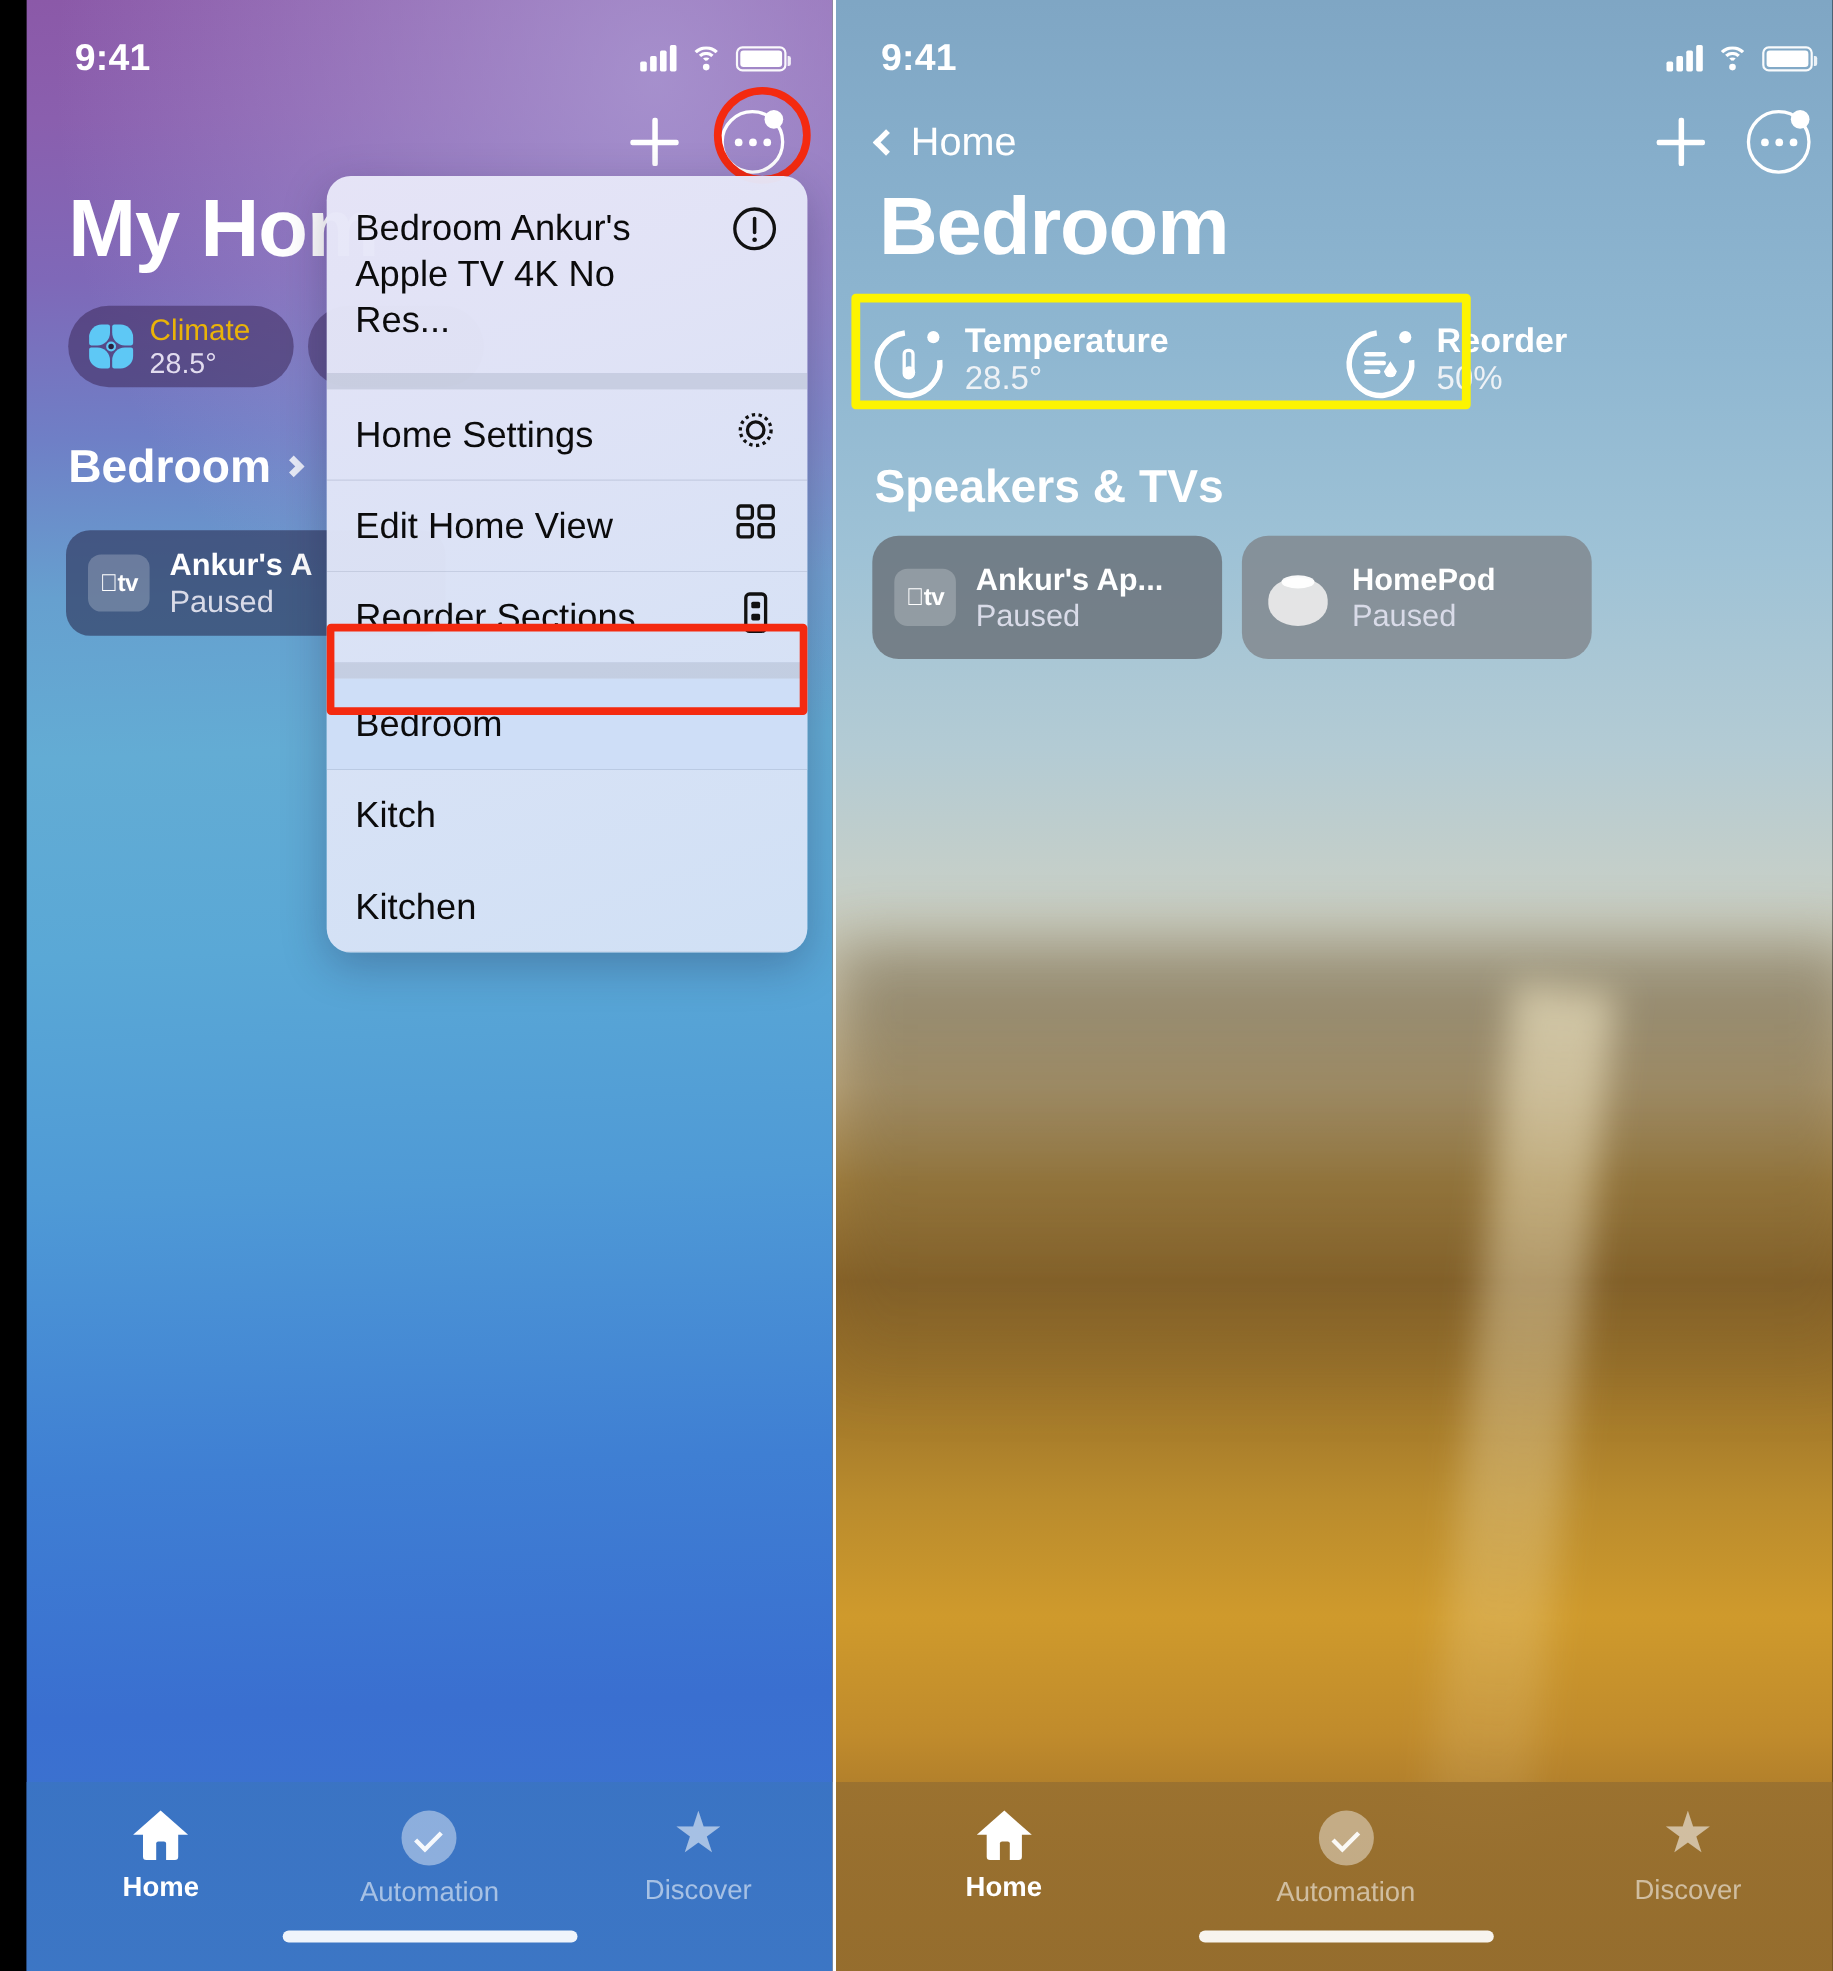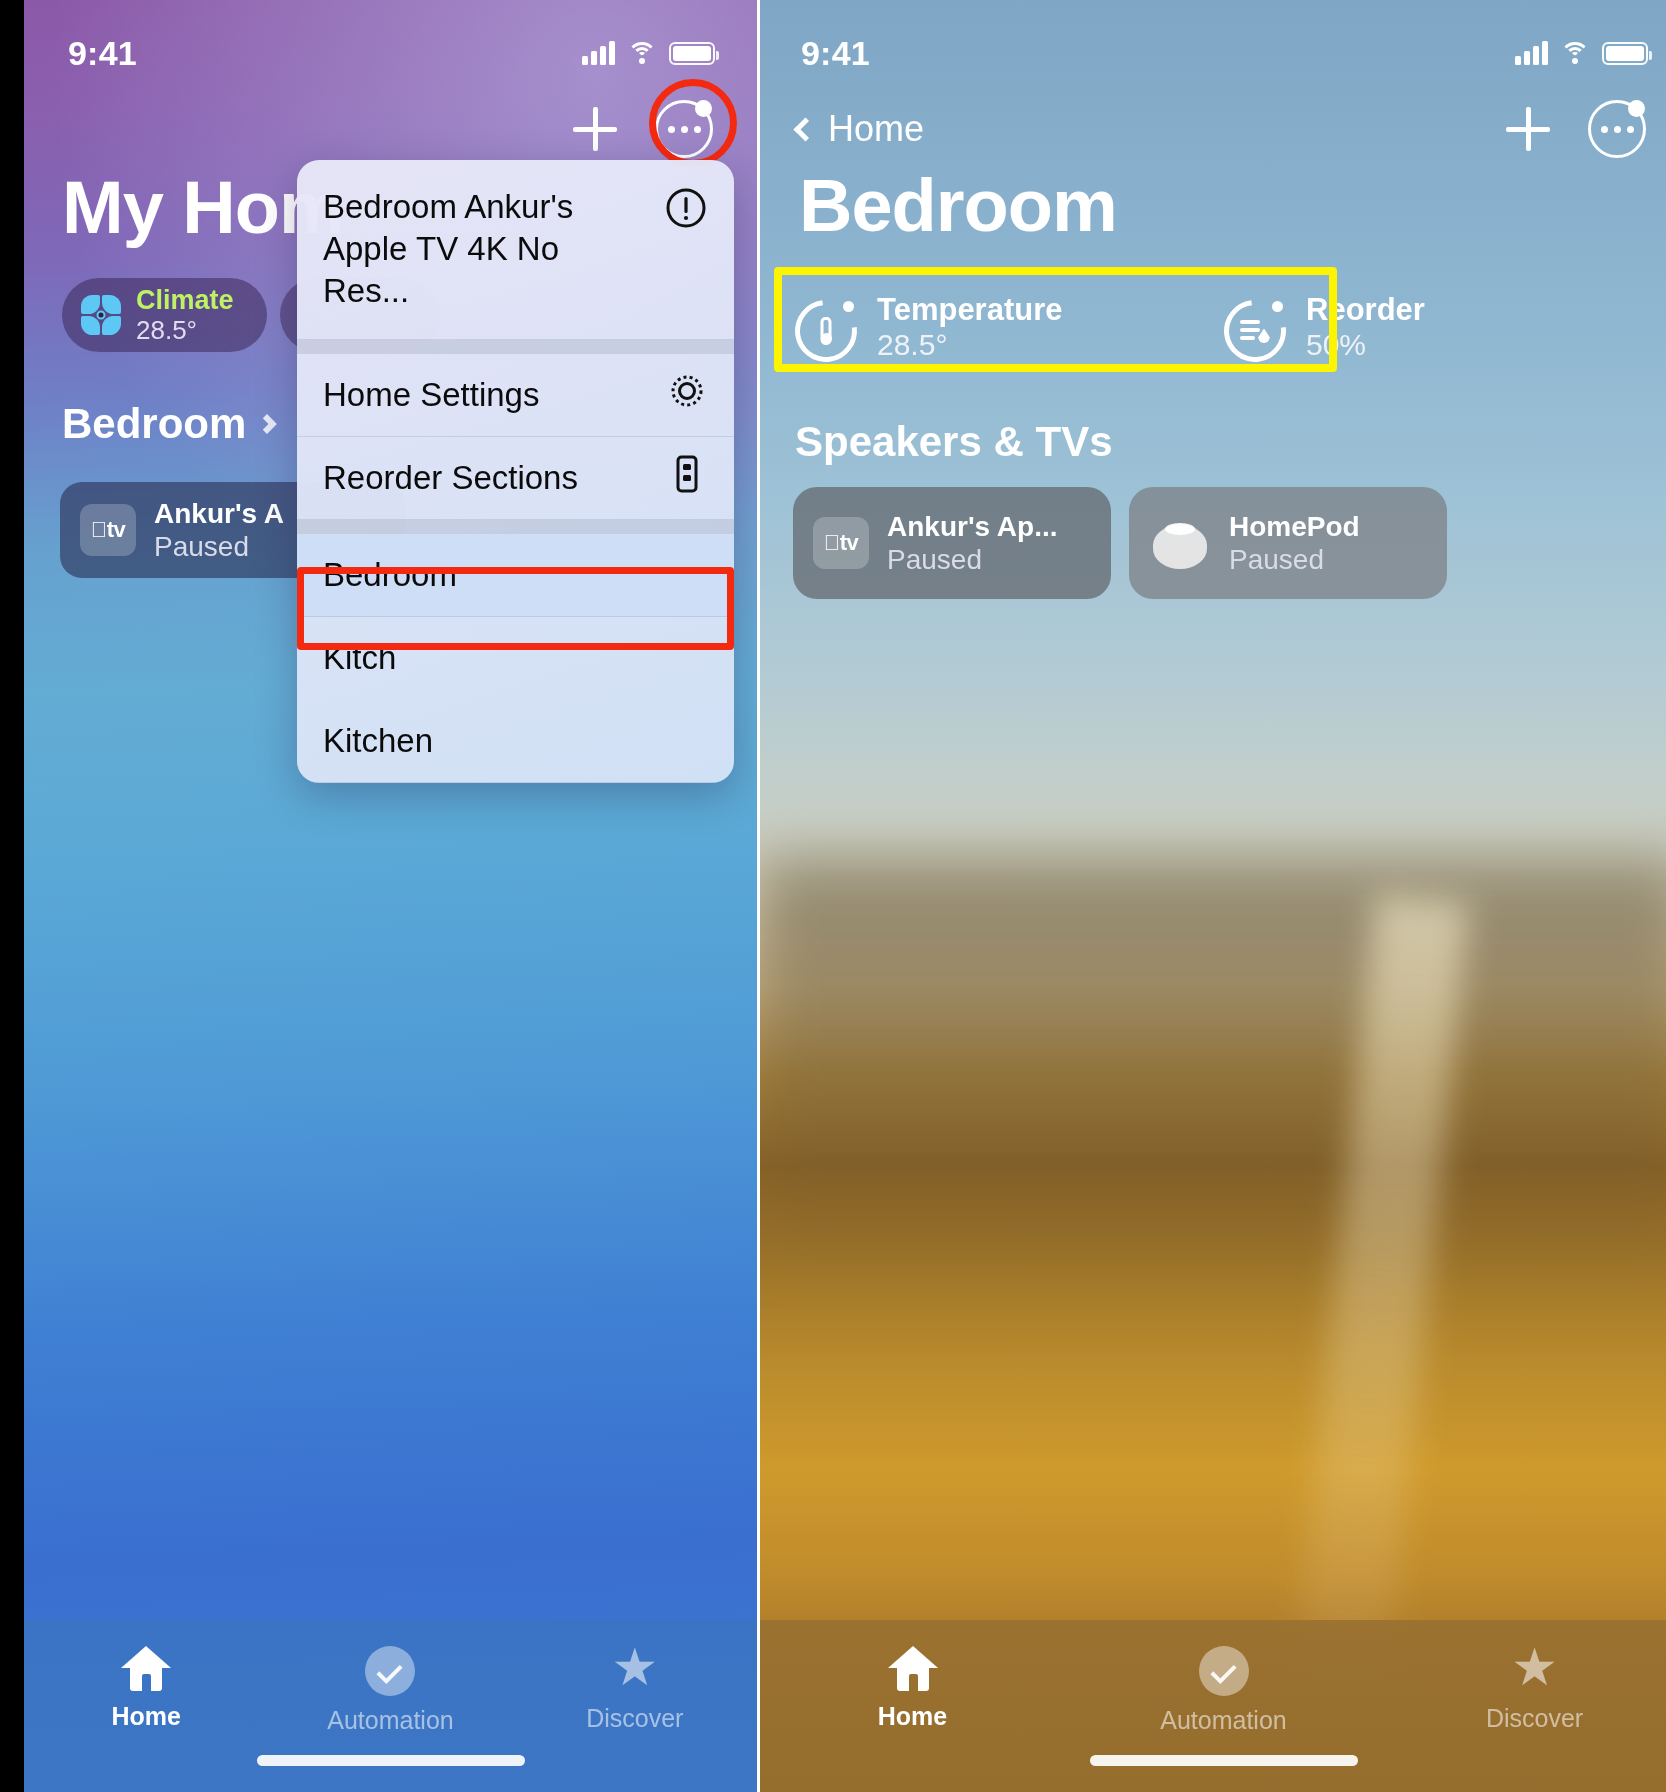--- a/index.html
+++ b/index.html
@@ -137,21 +137,21 @@
   .fan-icon b { position:absolute; left:50%; top:50%; width:9px; height:9px;
      background:#2b2140; border:2px solid #5ec8f5; border-radius:50%;
      transform:translate(-50%,-50%); z-index:2; }
   .fan-icon i { position:absolute; width:19px; height:19px; background:#5ec8f5;
      border-radius:60% 10% 60% 10%; }
   .fan-icon i:nth-child(1){left:1px;top:1px;}
   .fan-icon i:nth-child(2){right:1px;top:1px;transform:rotate(90deg);}
   .fan-icon i:nth-child(3){right:1px;bottom:1px;transform:rotate(180deg);}
   .fan-icon i:nth-child(4){left:1px;bottom:1px;transform:rotate(270deg);}
   .pill-txt { display:flex; flex-direction:column; line-height:1.12; }
-  .pill-title { color:#bef264; font-size:27px; font-weight:700; }
+  .pill-title { color:#eab308; font-size:27px; font-weight:400; }
   .pill-sub { color:#e2dcef; font-size:26px; }
   .climate-pill2 {
     position:absolute; left:256px; top:278px; width:160px; height:74px;
     background:rgba(60,40,90,.5); border-radius:38px; z-index:3;
   }
   .room-head { position:absolute; left:38px; top:400px; display:flex; align-items:center;
      gap:14px; color:#fff; font-size:42px; font-weight:700; z-index:4; }
   .chev-right { width:14px;height:14px;border-right:6px solid rgba(255,255,255,.82);
      border-top:6px solid rgba(255,255,255,.82); transform:rotate(45deg);}
   .left-card {
@@ -345,20 +345,33 @@
         <span class="icn">
           <svg width="42" height="42" viewBox="0 0 42 42">
               <g fill="none" stroke="#111" stroke-width="3">
                 <circle cx="21" cy="21" r="7.5"></circle>
                 <circle cx="21" cy="21" r="14" stroke-dasharray="3 3.2"></circle>
               </g>
             </svg>
         </span>
       </div>
 
+      <div class="ctx-item">
+        <span class="ctx-label">Edit Home View</span>
+        <span class="icn">
+          <svg width="42" height="42" viewBox="0 0 42 42">
+              <g fill="none" stroke="#111" stroke-width="3">
+                <rect x="5" y="7" width="13" height="11" rx="2.5"></rect>
+                <rect x="24" y="7" width="13" height="11" rx="2.5"></rect>
+                <rect x="5" y="24" width="13" height="11" rx="2.5"></rect>
+                <rect x="24" y="24" width="13" height="11" rx="2.5"></rect>
+              </g>
+            </svg>
+        </span>
+      </div>
 
       <div class="ctx-item">
         <span class="ctx-label">Reorder Sections</span>
         <span class="icn">
           <svg width="42" height="42" viewBox="0 0 42 42">
               <g fill="none" stroke="#111" stroke-width="3">
                 <rect x="12" y="4" width="18" height="34" rx="3.5"></rect>
                 <rect x="17" y="11" width="8" height="6" rx="1.5" fill="#111" stroke="none"></rect>
                 <rect x="17" y="22" width="8" height="6" rx="1.5" fill="#111" stroke="none"></rect>
               </g>

